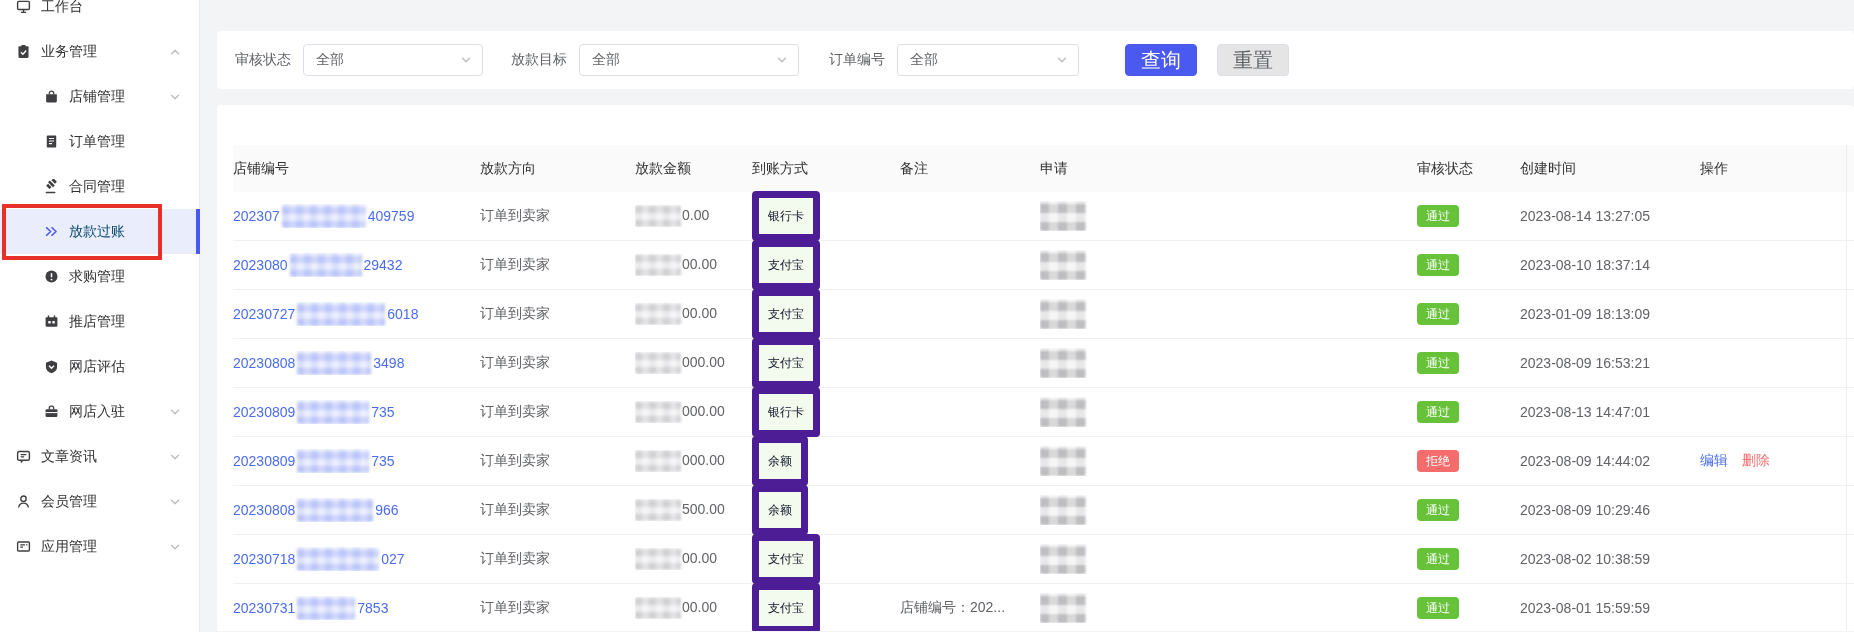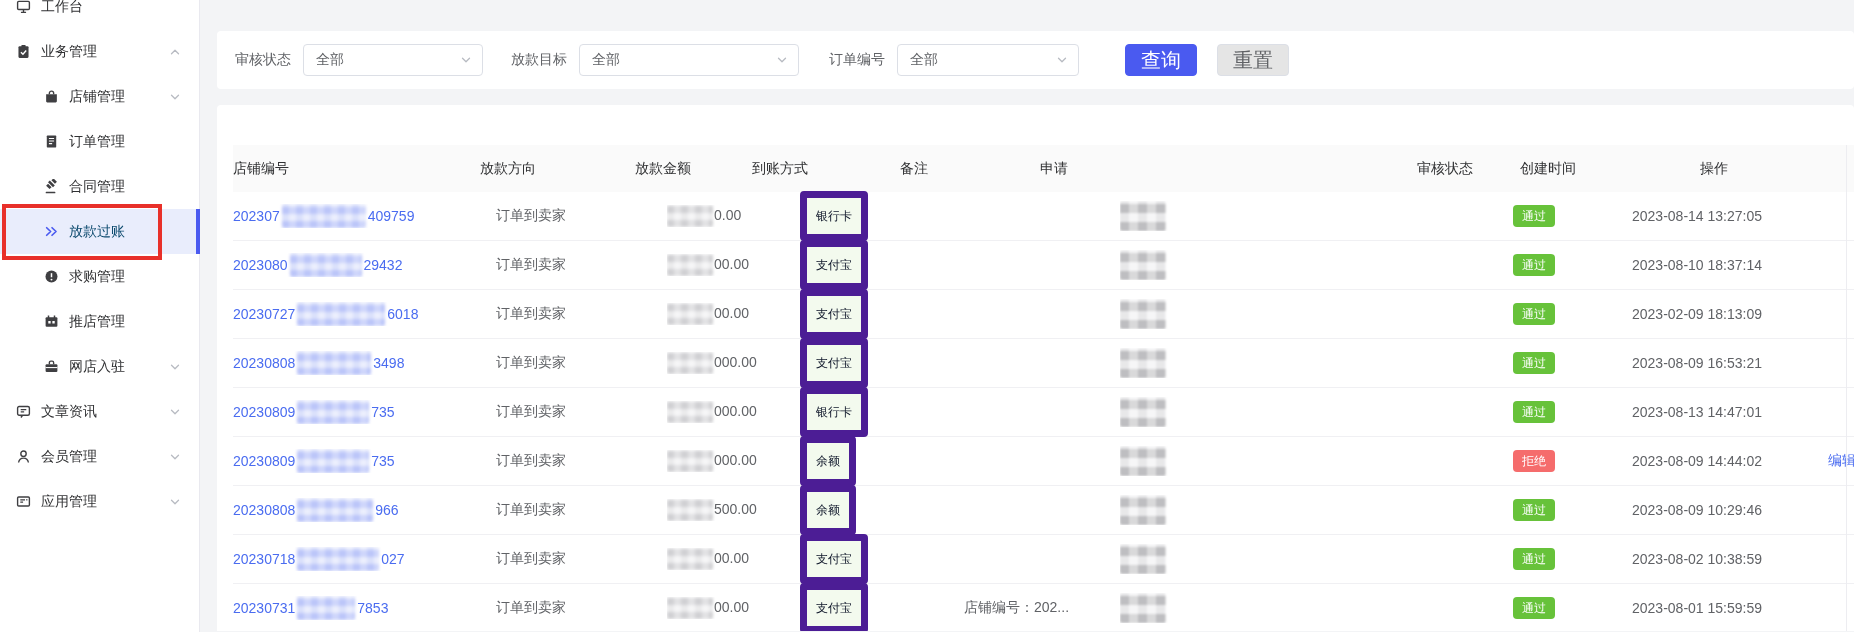--- a/index.html
+++ b/index.html
@@ -33,21 +33,21 @@
   .filter-item:nth-child(3) .select{width:182px;}
   .sel-chevron{position:absolute;right:10px;top:50%;transform:translateY(-50%);display:inline-flex;}
   .btn{height:32px;padding:0 15px;border-radius:4px;font-size:20px;display:inline-flex;align-items:center;justify-content:center;cursor:pointer;box-sizing:border-box;font-family:inherit;}
   .btn-primary{background:#4a5af0;color:#fff;border:1px solid #4a5af0;margin-left:46px;}
   .btn-plain{background:#e5e5e5;color:#606266;border:1px solid #dcdfe6;margin-left:20px;}
   
   .table-card{margin-top:16px;background:#fff;border-radius:4px 4px 0 0;padding:40px 0 0 16px;box-sizing:border-box;height:526px;position:relative;overflow:hidden;}
   .grid{display:grid;grid-template-columns:247px 155px 117px 148px 140px 377px 103px 180px minmax(140px,1fr);align-items:center;}
   .thead{background:#fafafa;height:47px;color:#303133;}
   .th{font-weight:400;white-space:nowrap;}
-  .tr{height:48px;border-bottom:1px solid #f0f0f3;color:#606266;gap:16px;}
+  .tr{height:48px;border-bottom:1px solid #f0f0f3;color:#606266;}
   .td{white-space:nowrap;overflow:hidden;}
   .shop-link{color:#4a6cf0;text-decoration:none;cursor:pointer;display:inline-flex;align-items:center;}
   .mask-blue{display:inline-block;height:24px;border-radius:2px;margin:0 2px;background-color:#dde3fb;
     background-image:repeating-linear-gradient(0deg,rgba(110,130,245,.18) 0 7px,rgba(255,255,255,.28) 7px 14px),
                      repeating-linear-gradient(90deg,rgba(110,130,245,.15) 0 7px,rgba(255,255,255,.2) 7px 14px);
     filter:blur(1.5px);vertical-align:middle;}
   .mask-gray{display:inline-block;width:46px;height:22px;border-radius:2px;margin-right:1px;background-color:#e9e9ec;
     background-image:repeating-linear-gradient(0deg,rgba(0,0,0,.06) 0 7px,rgba(255,255,255,.4) 7px 14px),
                      repeating-linear-gradient(90deg,rgba(0,0,0,.05) 0 7px,rgba(255,255,255,.3) 7px 14px);
     filter:blur(1.5px);vertical-align:middle;}
@@ -157,20 +157,30 @@
             <path d="M4.2 1.4v2.8M9.8 1.4v2.8" stroke="#3f3f42" stroke-width="1.4"></path>
             <path d="M4 6.6h2.2v2.2H4zM7.8 6.6H10v2.2H7.8z" fill="#fff"></path>
           </svg>
         </span>
     <span class="mi-label">推店管理</span>
     <span class="mi-chevron"></span>
   </div>
       <div class="menu-item sub">
     <span class="mi-icon">
           <svg width="15" height="15" viewBox="0 0 14 14">
+            <path d="M7 1.4l5.2 2v4.1c0 3-2.3 4.8-5.2 5.8-2.9-1-5.2-2.8-5.2-5.8V3.4z" fill="#3f3f42"></path>
+            <path d="M4.7 6.4 7 8.6l2.3-2.2" stroke="#fff" stroke-width="1.3" fill="none"></path>
+          </svg>
+        </span>
+    <span class="mi-label">网店评估</span>
+    <span class="mi-chevron"></span>
+  </div>
+      <div class="menu-item sub">
+    <span class="mi-icon">
+          <svg width="15" height="15" viewBox="0 0 14 14">
             <rect x="1.5" y="4.8" width="11" height="7.4" rx="1" fill="#3f3f42"></rect>
             <path d="M5 4.8V3.4A1.4 1.4 0 0 1 6.4 2h1.2A1.4 1.4 0 0 1 9 3.4v1.4" stroke="#3f3f42" stroke-width="1.3" fill="none"></path>
             <path d="M1.5 8h11" stroke="#fff" stroke-width="1"></path>
           </svg>
         </span>
     <span class="mi-label">网店入驻</span>
     <span class="mi-chevron">
           <svg width="12" height="12" viewBox="0 0 12 12" fill="none">
             <path d="M2.5 4.2 6 7.7l3.5-3.5" stroke="#b8bbc2" stroke-width="1.3" stroke-linecap="round" stroke-linejoin="round"></path>
           </svg>
@@ -319,21 +329,21 @@
               <span class="mask-blue" style="width: 88px;"></span>
               <span class="ss">6018</span>
             </a>
     </div>
     <div class="td">订单到卖家</div>
     <div class="td"><span class="mask-gray"></span><span class="av">00.00</span></div>
     <div class="td"><span class="badge-method">支付宝</span></div>
     <div class="td"></div>
     <div class="td"><span class="mask-user"></span></div>
     <div class="td"><span class="badge-status success">通过</span></div>
-    <div class="td">2023-02-09 18:13:09</div>
+    <div class="td">2023-01-09 18:13:09</div>
     <div class="td"></div>
   </div>
         <div class="grid tr">
     <div class="td">
       <a class="shop-link">
               <span class="sp">20230808</span>
               <span class="mask-blue" style="width: 74px;"></span>
               <span class="ss">3498</span>
             </a>
     </div>

